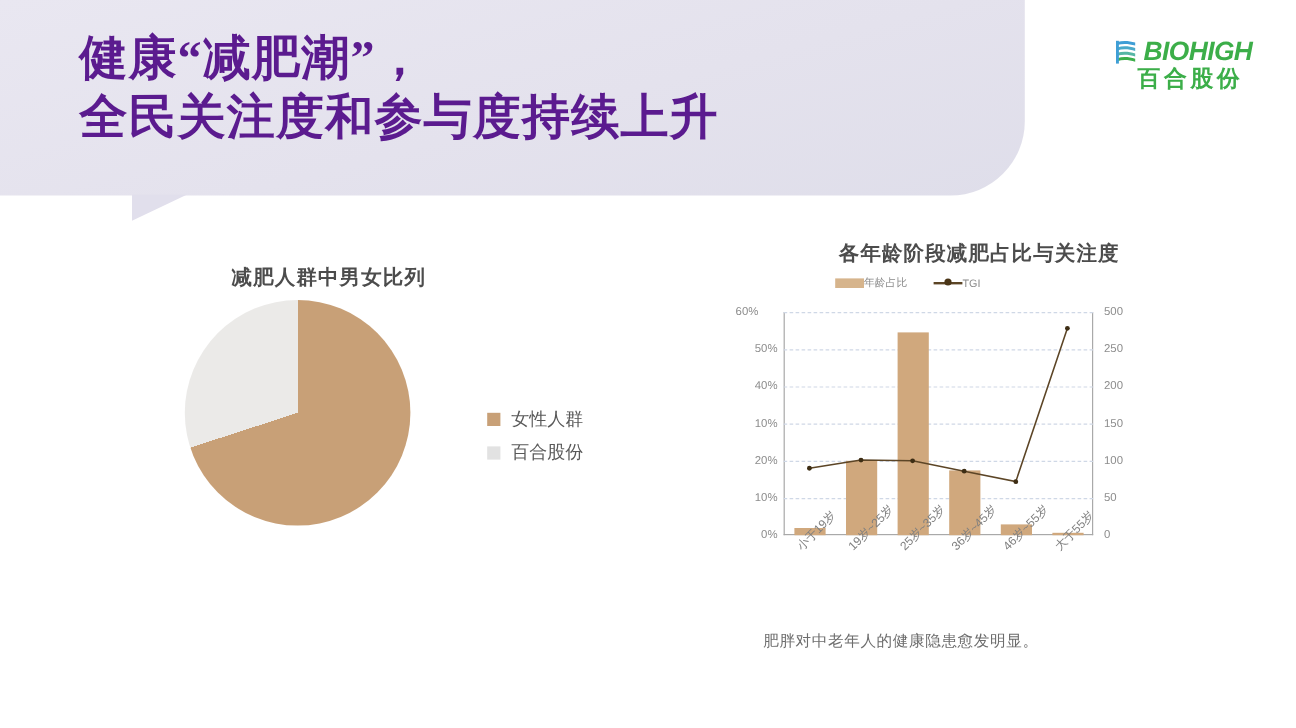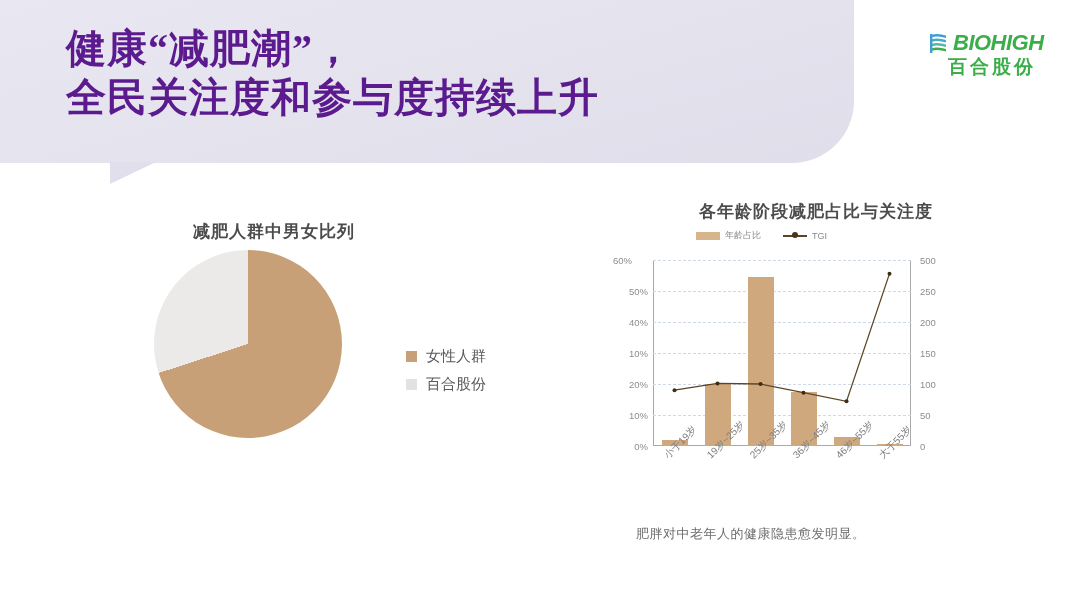--- a/index.html
+++ b/index.html
@@ -127,21 +127,21 @@
   }
   .pie {
     width: 188px;
     height: 188px;
     border-radius: 50%;
     background: conic-gradient(from 0deg, #c8a077 0deg 252deg, #ebeae8 252deg 360deg);
   }
   .pie-legend {
     position: absolute;
     left: 406px;
-    top: 162px;
+    top: 155px;
     font-size: 15px;
     color: #595959;
   }
   .pie-legend .row {
     display: flex;
     align-items: center;
     gap: 9px;
     margin-bottom: 9px;
   }
   .sw {
@@ -168,21 +168,21 @@
   .bar-legend {
     position: absolute;
     left: 136px;
     top: 44px;
     display: flex;
     align-items: center;
     gap: 22px;
     font-size: 9px;
     color: #8a8a8a;
   }
-  .bar-legend .item { display: flex; align-items: center; gap: 5px; }
+  .bar-legend .item { display: flex; align-items: center; }
   .bar-legend .bar-sw {
     width: 24px; height: 8px; background: #d6b48c; display: inline-block;
   }
   .bar-legend .line-sw {
     position: relative; width: 24px; height: 8px; display: inline-block;
   }
   .bar-legend .line-sw::before {
     content: ""; position: absolute; left: 0; top: 3px;
     width: 24px; height: 2px; background: #5c4526;
   }

